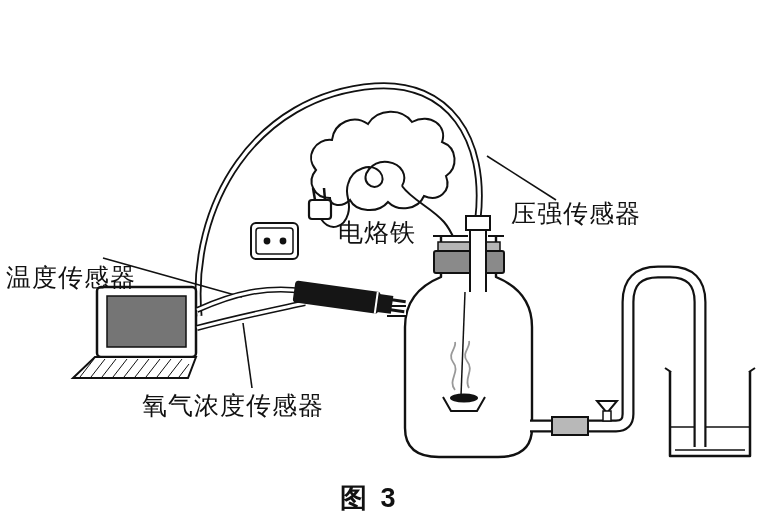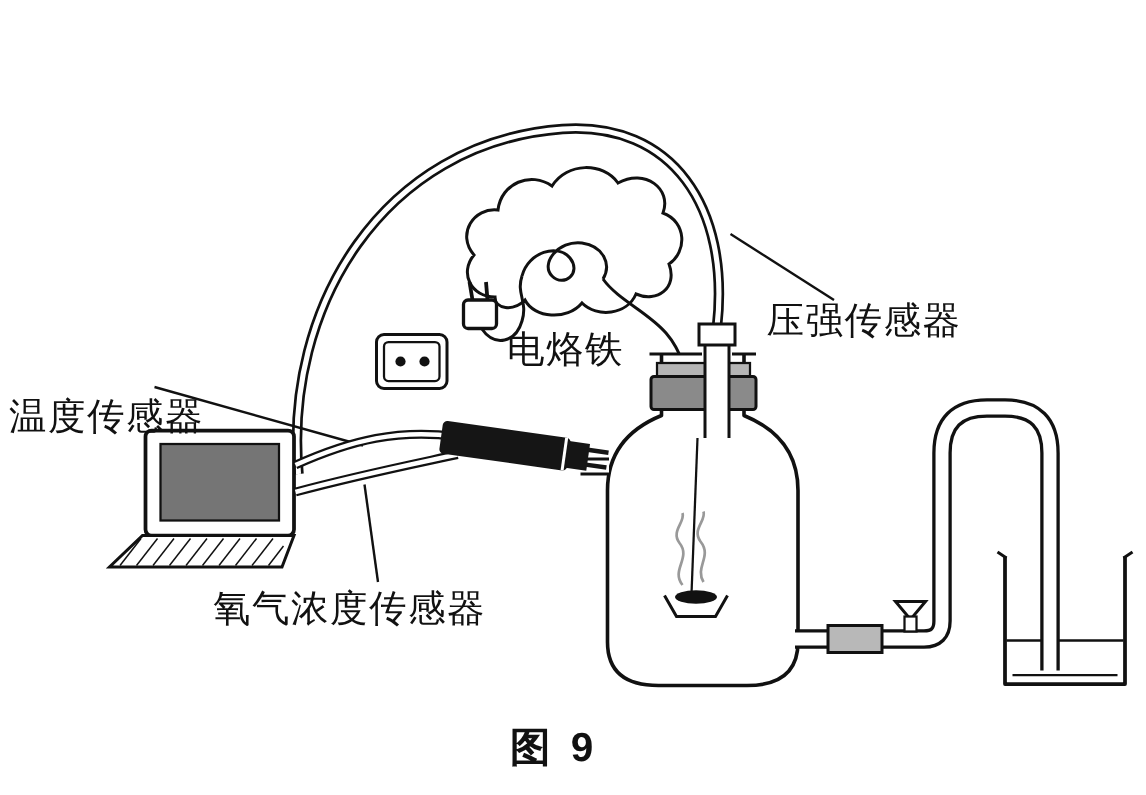--- a/index.html
+++ b/index.html
@@ -156,15 +156,15 @@
 </svg>
 
 <div class="lbl" style="left:6px; top:229px;margin-top:32px;">温度传感器</div>
 
 <div class="lbl" style="left:338px; top:199px;margin-top:17px;">电烙铁</div>
 
 <div class="lbl" style="left:511px; top:197px;">压强传感器</div>
 
 <div class="lbl" style="left:142px; top:389px;">氧气浓度传感器</div>
 
-<div class="caption" style="left:340px; top:480px;">图 9</div>
+<div class="caption" style="left:340px; top:480px;">图 3</div>
 
 </div>
 
 </body></html>

